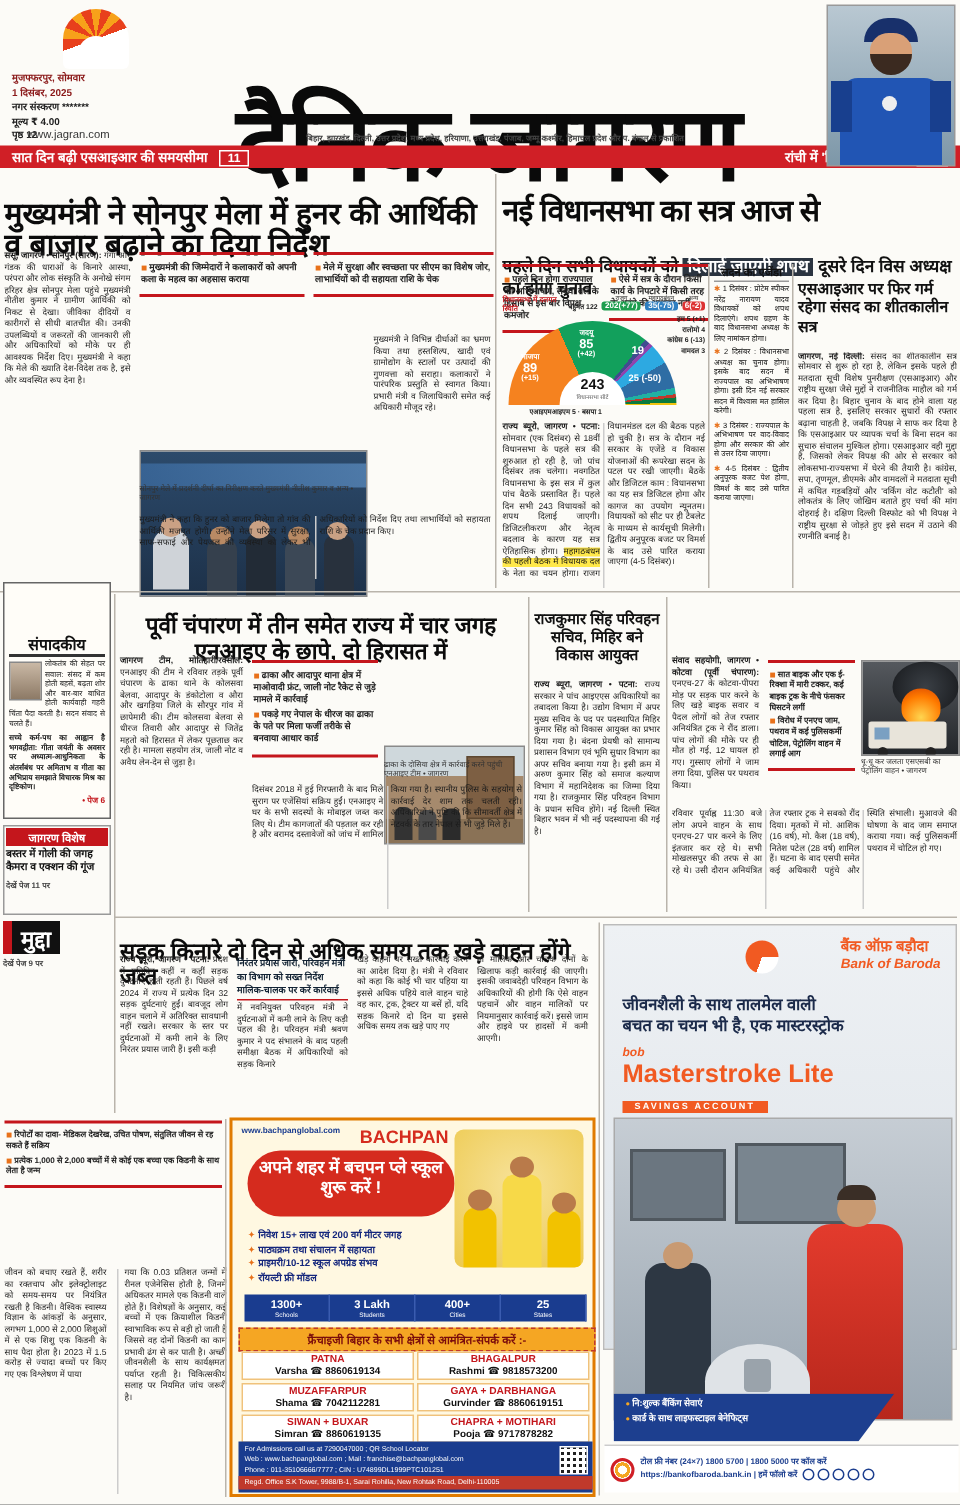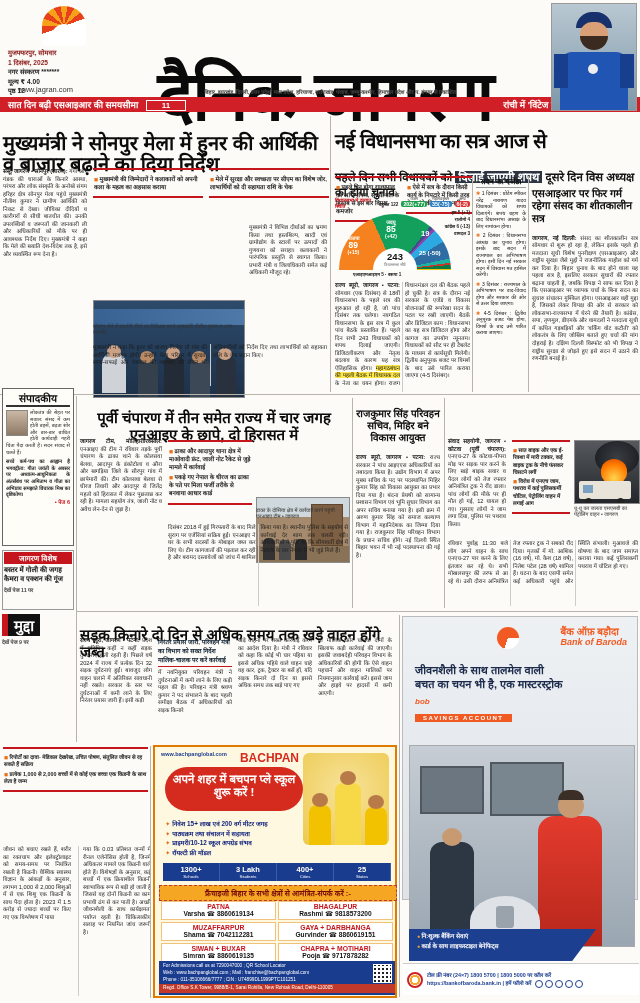--- a/index.html
+++ b/index.html
@@ -16,21 +16,21 @@
        background:conic-gradient(from 250deg,#e8401c 0 20deg,#f7a11a 20deg 40deg,#e8401c 40deg 60deg,#f7a11a 60deg 80deg,#e8401c 80deg 100deg,#f7a11a 100deg 120deg,#e8401c 120deg 140deg,#f7a11a 140deg 160deg,#e8401c 160deg 180deg,#fff 180deg 360deg);}
   .sun:after{content:"";position:absolute;left:10px;top:18px;width:24px;height:14px;background:#fff;border-radius:12px 12px 0 0;}
   .dateline{position:absolute;left:8px;top:48px;width:100px;font-size:6.6px;line-height:1.45;font-weight:bold;color:#8b1a1a;}
   .dateline .blk{color:#222;font-weight:bold;}
   .mast-title{position:absolute;left:105px;top:0px;width:440px;text-align:center;
               font-size:69px;font-weight:800;letter-spacing:-2px;color:#0a0a0a;}
   .website{position:absolute;left:18px;top:85px;font-size:7.5px;font-weight:normal;color:#333;}
   .publine{position:absolute;left:120px;top:88px;width:420px;text-align:center;font-size:5.4px;font-weight:bold;color:#444;}
   .teaser{position:absolute;left:0;top:97px;width:640px;height:15px;background:#d01f26;color:#fff;
           display:flex;align-items:center;justify-content:space-between;padding:0 8px;box-sizing:border-box;font-weight:bold;font-size:9px;}
-  .pgbox{display:inline-block;border:1px solid #fff;padding:0 15px;margin-left:5px;font-size:8px;}
+  .pgbox{display:inline-block;border:1px solid #fff;padding:0 5px;margin-left:5px;font-size:8px;}
   .kohli{position:absolute;right:3px;top:3px;width:84px;height:106px;background:linear-gradient(#b9c8d2,#7d97a8);
          border:1px solid #999;overflow:hidden;z-index:5;}
   .k-cap{position:absolute;left:24px;top:8px;width:36px;height:16px;border-radius:18px 18px 0 0;background:#18306b;}
   .k-face{position:absolute;left:28px;top:18px;width:28px;height:26px;border-radius:45%;background:#d9a077;}
   .k-beard{position:absolute;left:28px;top:32px;width:28px;height:14px;border-radius:0 0 14px 14px;background:#3b2a20;}
   .k-jersey{position:absolute;left:8px;top:48px;width:68px;height:58px;border-radius:12px 12px 0 0;background:#2155b4;}
   .k-sleeve{position:absolute;top:50px;width:14px;height:34px;background:#183f8e;}
   .k-logo{position:absolute;left:36px;top:60px;width:10px;height:10px;border-radius:50%;background:#eee;}
   
   .cm-h{font-size:20px;}
@@ -61,21 +61,21 @@
   .majority{font-size:4.6px;font-weight:bold;color:#222;}
   .sidelist{position:absolute;right:0;top:96px;width:34px;text-align:right;font-size:4.6px;font-weight:bold;line-height:1.5;color:#222;}
   .bottomlist{position:absolute;left:18px;top:157px;font-size:4.6px;font-weight:bold;color:#222;}
   mark.yl{background:#ffe84a;color:#111;}
   
   .boxhead{font-size:7.5px;font-weight:bold;text-align:center;border-bottom:1px solid #999;padding-bottom:1px;margin-bottom:2px;}
   .agenda-item{font-size:5px;line-height:1.3;text-align:justify;margin-bottom:3px;}
   .agenda-item:before{content:"✱ ";color:#e8711a;}
   
   .ed-box{border:1px solid #666;padding:2px 3px;box-sizing:border-box;background:#fffdf8;}
-  .ed-title{font-size:10.5px;font-weight:bold;text-align:center;border-bottom:2px solid #333;margin-bottom:2px;}
+  .ed-title{font-size:10.5px;font-weight:bold;text-align:center;border-bottom:2px solid #333;margin-bottom:2px;margin-top:31px;}
   .ed-photo{float:left;width:20px;height:24px;background:linear-gradient(#c9b8a5,#8d7a66);margin:1px 2px 1px 0;border:1px solid #888;}
   .vish-head{background:#c4161c;color:#fff;font-size:7.5px;font-weight:bold;text-align:center;padding:1px 0;}
   .mudda-logo{background:#111;color:#fff;font-size:15px;font-weight:800;display:inline-block;padding:1px 6px;border-left:6px solid #c4161c;}
   .sapt{background:linear-gradient(120deg,#fff7d6,#ffe9b0);border:1px solid #d7a500;height:100%;box-sizing:border-box;padding:3px;}
   .sapt .t1{font-size:16px;font-weight:800;color:#16308a;}
   .sapt .t2{color:#e91e63;}
   
   .bach{border:2px solid #e07b00;background:#fff8e1;box-sizing:border-box;}
   .bach-blob{position:absolute;left:10px;top:20px;width:138px;height:44px;background:#d52b1e;border-radius:26px;
              color:#fff;font-weight:800;font-size:11.5px;text-align:center;line-height:1.15;padding:6px 6px;box-sizing:border-box;}
@@ -469,20 +469,21 @@
     <div class="bob-logo">
       <div style="font-size:10px;">बैंक ऑफ़ बड़ौदा</div>
       <div style="font-size:9px;font-style:italic;">Bank of Baroda</div>
     </div>
     <div class="abs bob-head" style="left:12px;top:46px;width:212px;">
       <div>जीवनशैली के साथ तालमेल वाली</div>
       <div>बचत का चयन भी है, एक मास्टरस्ट्रोक</div>
     </div>
     <div class="abs" style="left:12px;top:80px;">
       <div class="bob-prod" style="font-size:8px;font-style:italic;">bob</div>
+      <div class="bob-prod" style="font-size:17px;">Masterstroke Lite</div>
       <div class="bob-sav">SAVINGS ACCOUNT</div>
     </div>
     <div class="studio" style="left:6px;top:128px;width:224px;height:200px;">
       <div class="abs" style="left:10px;top:20px;width:60px;height:44px;background:#6b7680;border:2px solid #50585f;"></div>
       <div class="abs" style="left:80px;top:16px;width:70px;height:50px;background:#79858f;border:2px solid #50585f;"></div>
       <div class="abs" style="left:20px;top:96px;width:44px;height:104px;border-radius:12px 12px 0 0;background:#2d3743;"></div>
       <div class="abs" style="left:32px;top:82px;width:20px;height:18px;border-radius:50%;background:#c89a72;"></div>
       <div class="abs" style="left:128px;top:70px;width:64px;height:130px;border-radius:16px 16px 0 0;background:linear-gradient(#e33b2d,#b7271c);"></div>
       <div class="abs" style="left:148px;top:48px;width:26px;height:24px;border-radius:50%;background:#c89a72;"></div>
       <div class="abs" style="left:148px;top:44px;width:26px;height:10px;border-radius:10px 10px 0 0;background:#3a2e26;"></div>

